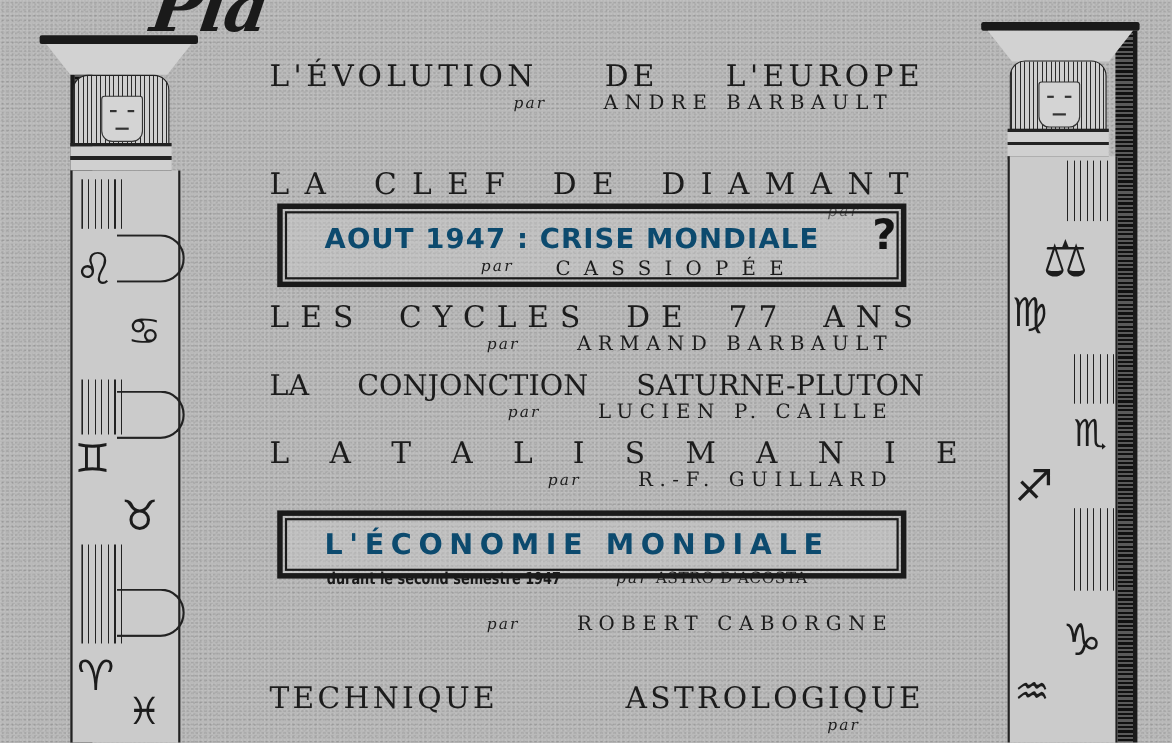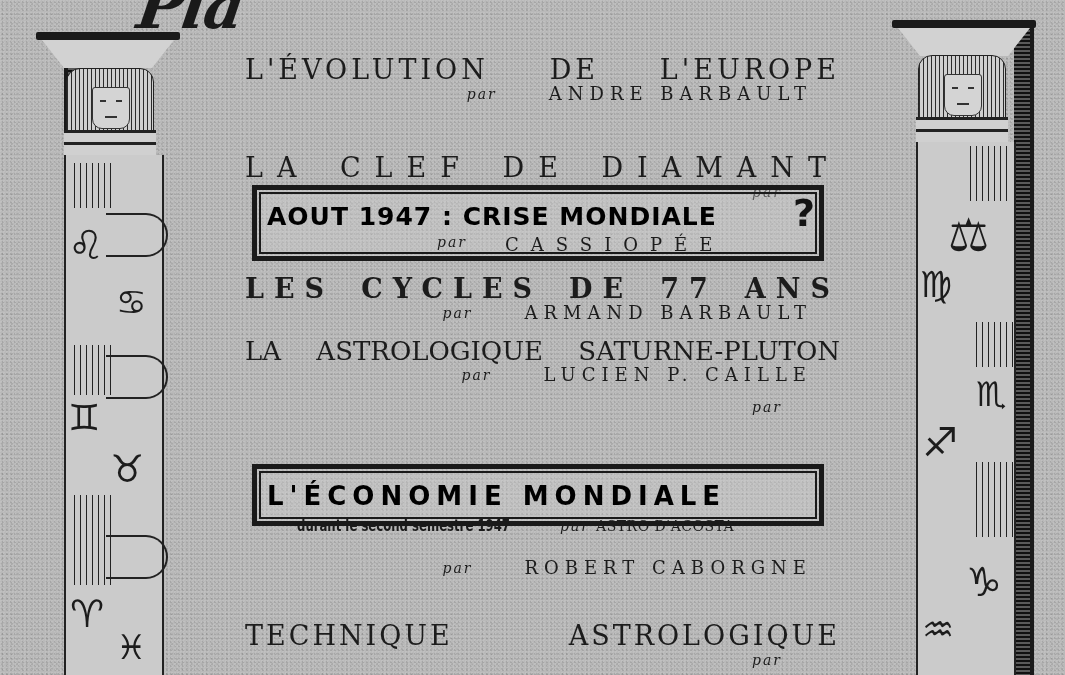--- a/index.html
+++ b/index.html
@@ -208,21 +208,22 @@
       border: 5px solid #1a1a1a;
       outline: 2px solid #1a1a1a;
       outline-offset: -9px;
       background: rgba(210,210,210,0.35);
       box-sizing: border-box;
     }
     .boxed-title {
       font-family: "DejaVu Sans", sans-serif;
       font-weight: bold;
       white-space: nowrap;
-      color: #000000;
+      color: #0c4a6e;
+      margin-left: 28px;
     }
     .boxed-sub {
       white-space: nowrap;
     }
 
     .qmark {
       position: absolute;
       right: 4px;
       top: 4px;
       font-family: "DejaVu Sans", sans-serif;
@@ -313,38 +314,40 @@
   <div class="boxed" style="top:133px; height:76px;">
     <div style="position:absolute; left:10px; top:12px; font-size:25px; letter-spacing:1px;" class="boxed-title">AOUT 1947 : CRISE MONDIALE</div>
     <div class="qmark">?</div>
     <div class="boxed-sub" style="position:absolute; left:180px; top:44px; display:flex; gap:8px;">
       <span class="par">par</span>
       <span class="author" style="letter-spacing:12px;">CASSIOPÉE</span>
     </div>
   </div>
 
   <div class="entry" style="top:222px;">
-    <span class="entry-title" style="letter-spacing:10px;font-weight:bold;">LES CYCLES DE 77 ANS</span>
+    <span class="entry-title" style="letter-spacing:10px;">LES CYCLES DE 77 ANS</span>
     <div class="entry-byline">
       <span class="par">par</span>
       <span class="author">ARMAND BARBAULT</span>
     </div>
   </div>
 
   <div class="entry" style="top:284px;">
-    <span class="entry-title" style="letter-spacing:0px; font-size:26px;">LA ASTROLOGIQUE SATURNE-PLUTON</span>
+    <span class="entry-title" style="letter-spacing:0px; font-size:26px;">LA CONJONCTION SATURNE-PLUTON</span>
     <div class="entry-byline">
       <span class="par">par</span>
       <span class="author">LUCIEN P. CAILLE</span>
     </div>
   </div>
 
   <div class="entry" style="top:346px;">
-    <div class="entry-byline">
-      <span class="par">par</span>
+    <span class="entry-title" style="letter-spacing:14px;">L A T A L I S M A N I E</span>
+    <div class="entry-byline">
+      <span class="par">par</span>
+      <span class="author">R.-F. GUILLARD</span>
     </div>
   </div>
 
   <div class="boxed" style="top:412px; height:62px;">
     <div style="position:absolute; left:10px; top:12px; font-size:26px; letter-spacing:6px;" class="boxed-title">L'ÉCONOMIE MONDIALE</div>
     <div style="position:absolute; left:40px; top:48px; display:flex; align-items:center;justify-content:center;" class="boxed-sub">
       <span class="condensed">durant le second semestre 1947</span>
       <span style="margin-left:-10px; display:flex; gap:6px; align-items:center;">
         <span class="par" style="margin-right:0;">par</span>
         <span style="font-size:14px; letter-spacing:0.5px;">ASTRO D'ACOSTA</span>

